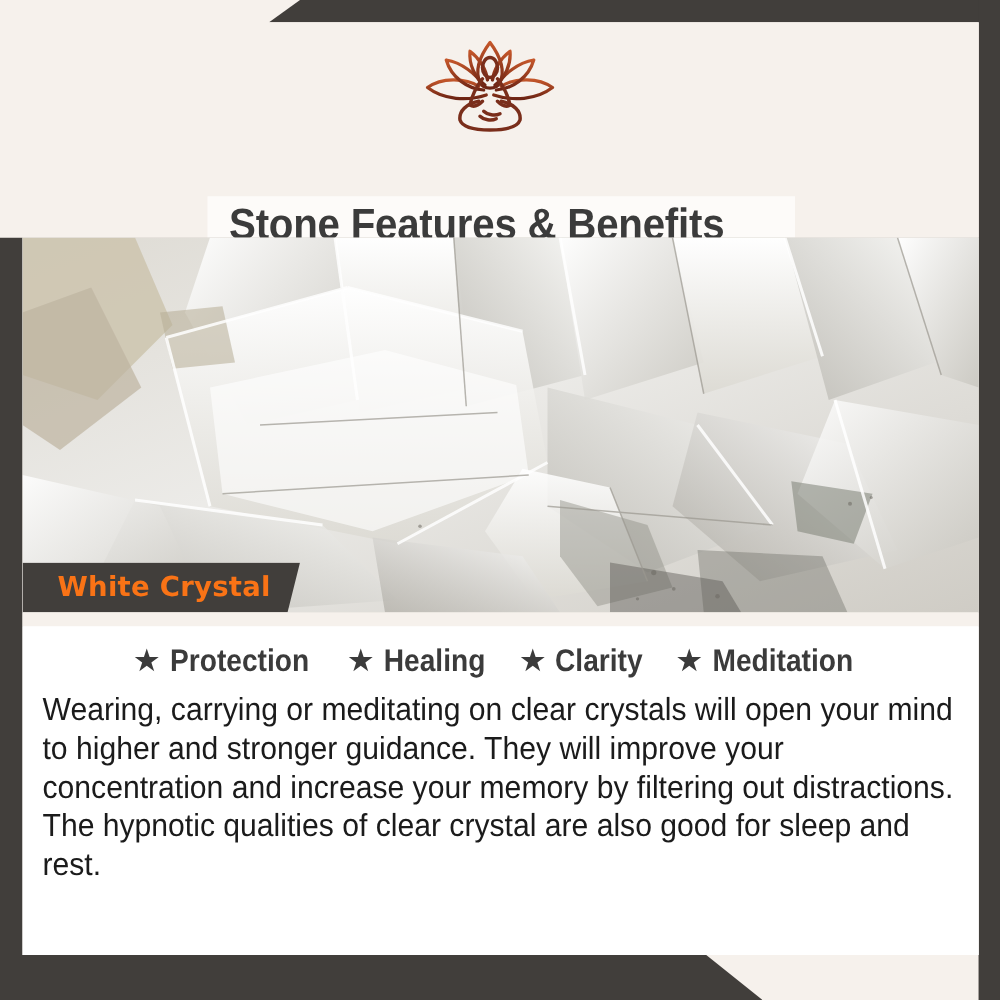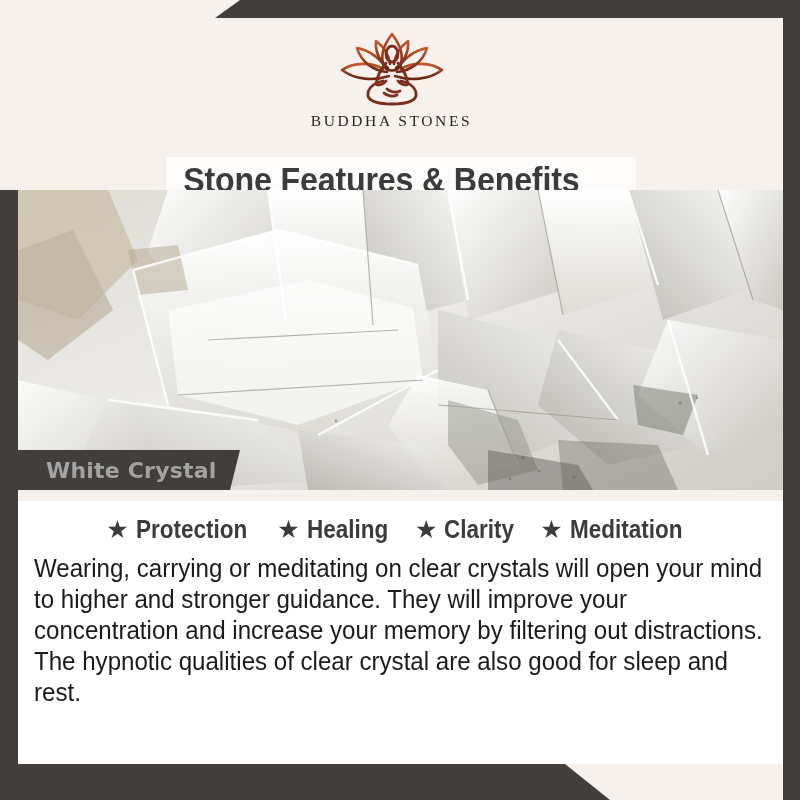--- a/index.html
+++ b/index.html
@@ -131,21 +131,21 @@
     left: 18px;
     top: 450px;
     width: 222px;
     height: 40px;
     background: #413e3b;
     clip-path: polygon(0 0, 100% 0, calc(100% - 10px) 100%, 0 100%);
     display: flex;
     align-items: center;
   }
   .hero-label-text {
-    color: #a3a3a3;
+    color: #f97316;
     font-family: "DejaVu Sans", sans-serif;
     font-weight: bold;
     font-size: 22px;
     padding-left: 28px;
     letter-spacing: 0.2px;
     white-space: nowrap;
   }
 
   
   .gap-strip {
@@ -250,21 +250,20 @@
 
           <path d="M69 37 C64 43 60 52 59 58 C62 60 66 58 69 55"></path>
           <path d="M81 37 C86 43 90 52 91 58 C88 60 84 58 81 55"></path>
 
           <path d="M66 55 C56 57 50 63 51 70 C53 76 62 78 75 78 C88 78 97 76 99 70 C100 63 94 57 84 55"></path>
 
           <path d="M67 67 C70 70 76 71 80 69"></path>
           <path d="M70 63 C73 66 79 67 83 65"></path>
         </g>
       </svg>
-      <div class="logo-text">BUDDHA STONES</div>
     </div>
 
     <div class="title-plate">
       <div class="title-text">Stone Features &amp; Benefits</div>
     </div>
   </div>
 
   <div class="hero">
     <svg class="hero-svg" viewBox="0 0 765 300" preserveAspectRatio="none">
       <defs>

